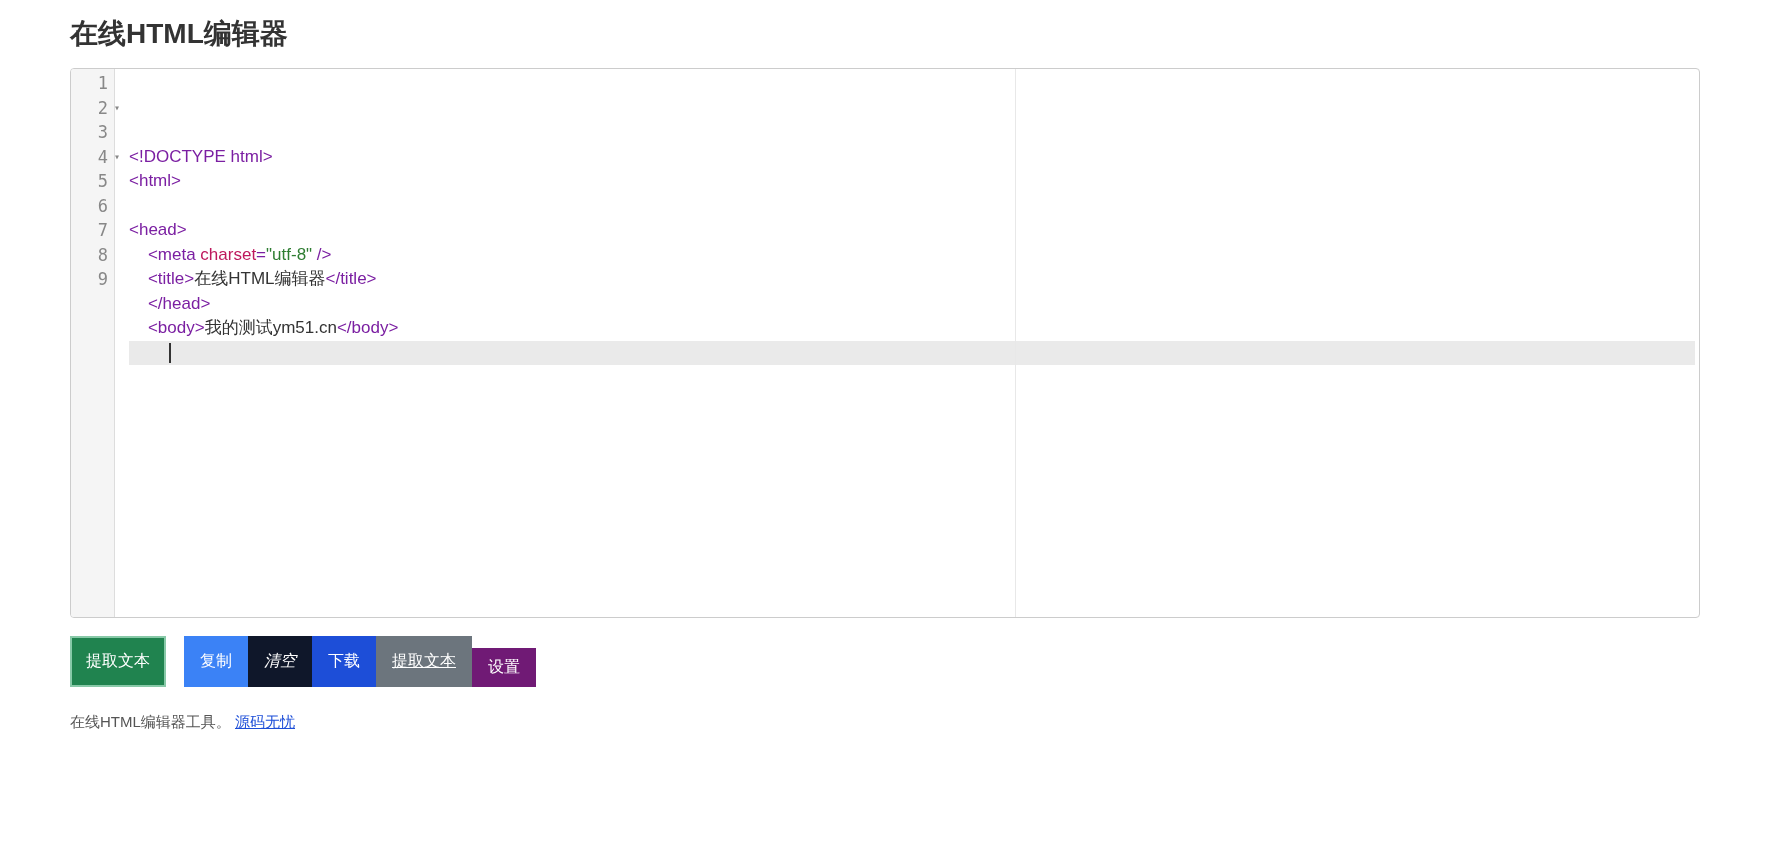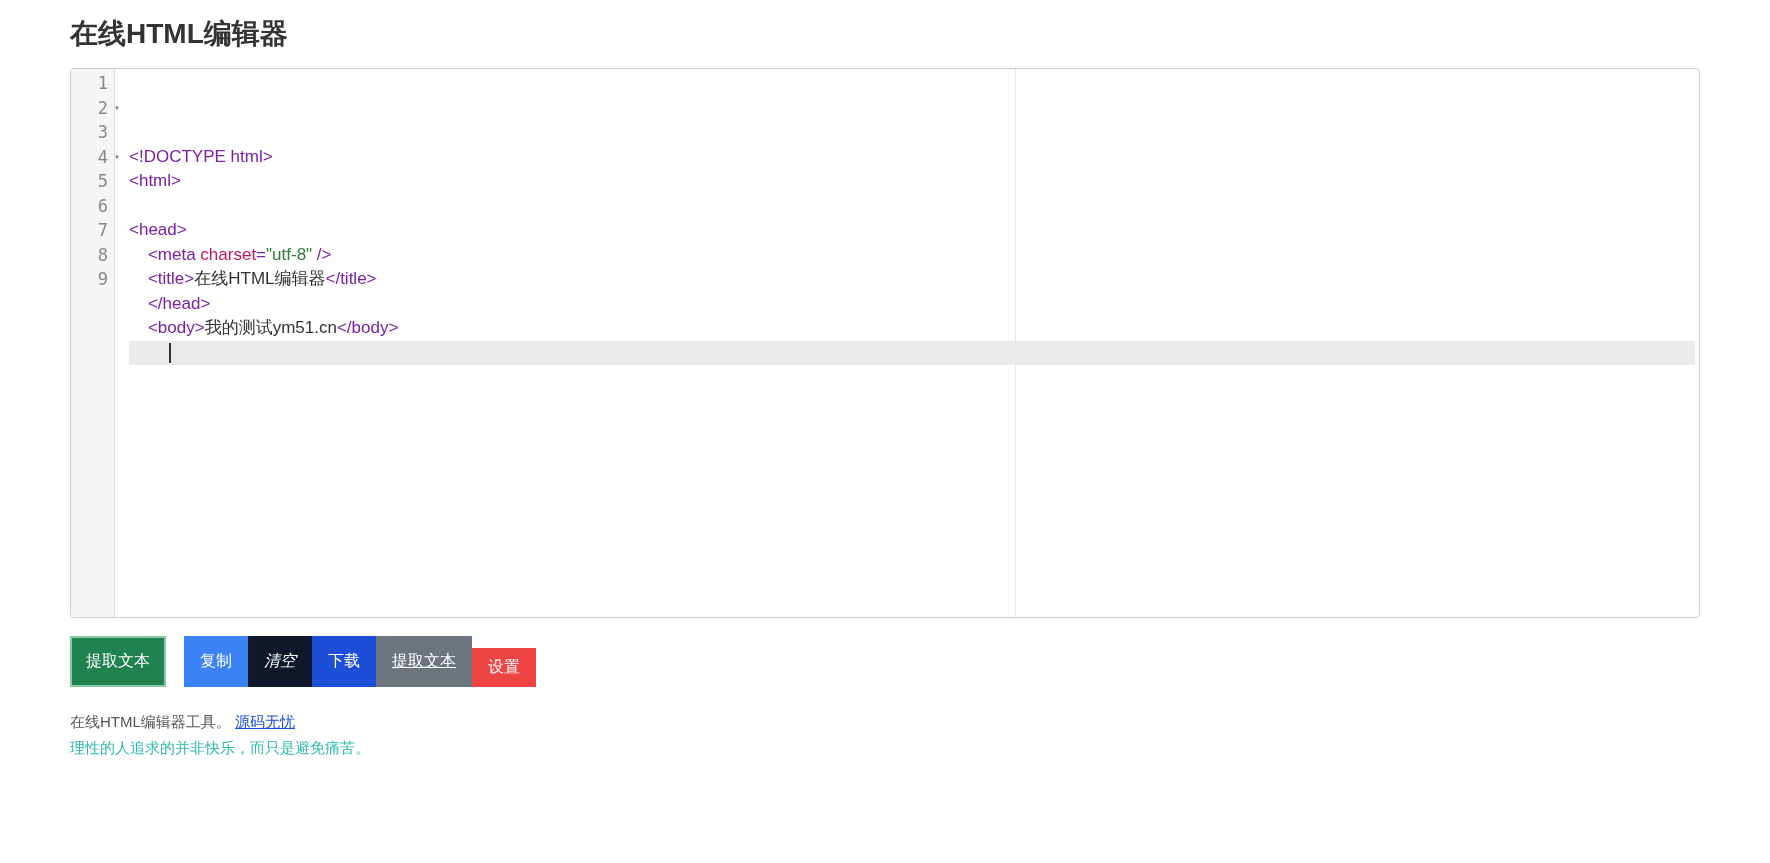--- a/index.html
+++ b/index.html
@@ -89,21 +89,21 @@
     color: #fff;
     cursor: pointer;
     border: none;
     font-family: inherit;
   }
   .btn-preview { background: #20834f; border: 2px solid #88c9a8; padding: 8px 14px; }
   .btn-copy { background: #3b82f6; margin-left: 18px; }
   .btn-clear { background: #0f172a; font-style: italic; }
   .btn-download { background: #1d4ed8; }
   .btn-extract { background: #6c757d; text-decoration: underline; }
-  .btn-settings { background: #ef4444; margin-top: 12px; }
+  .btn-settings { background: #701a75; margin-top: 12px; }
   .footer {
     margin-top: 22px;
     font-size: 15px;
     line-height: 26px;
   }
   .footer-line1 { color: #555; }
   .footer-link { color: #1d4ed8; text-decoration: underline; cursor: pointer; }
   .footer-quote { color: #2dbca8; }
 </style>
 </head>
@@ -135,14 +135,13 @@
   <button class="btn btn-download">下载</button>
   <button class="btn btn-extract">提取文本</button>
   <button class="btn btn-settings">设置</button>
 </div>
 
 <div class="footer">
   <div class="footer-line1">
     <span>在线HTML编辑器工具。</span>
     <a class="footer-link">源码无忧</a>
   </div>
-  <div class="footer-quote">理性的人追求的并非快乐，而只是避免痛苦。</div>
 </div>
 
 </body></html>

